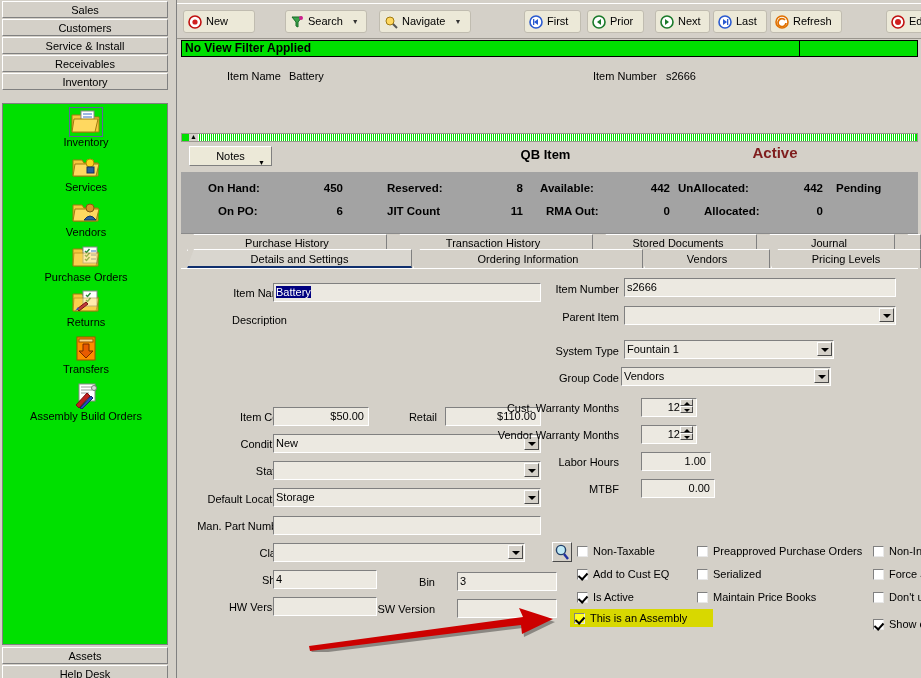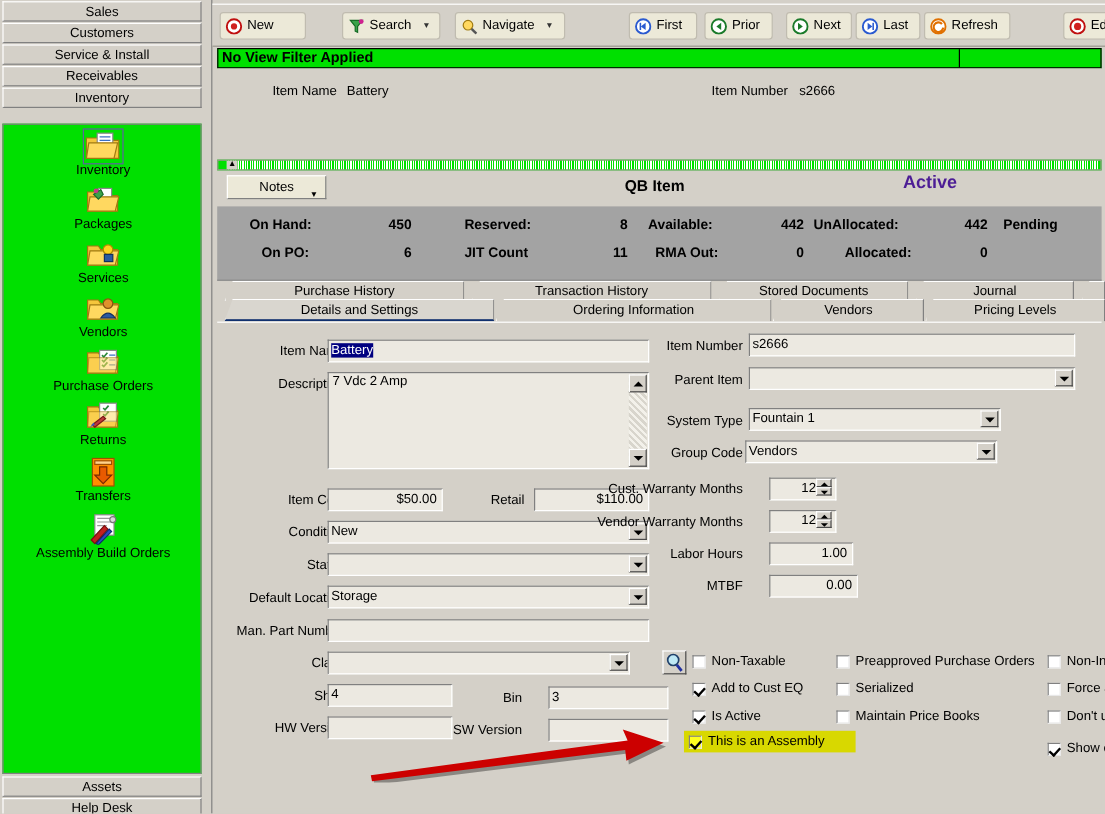--- a/index.html
+++ b/index.html
@@ -59,21 +59,21 @@
       background:repeating-linear-gradient(90deg,#00e000 0 1px,#ffffff 1px 2px);}
   .hscroll .arrow{position:absolute;left:7px;top:0;width:9px;height:7px;background:#d4d0c8;
       font-size:7px;line-height:6px;text-align:center;}
 
   .notesbtn{position:absolute;left:12px;top:146px;width:83px;height:20px;
     background:#ece9d8;border:1px solid #fff;border-right-color:#808080;border-bottom-color:#808080;
     box-sizing:border-box;font-size:11px;line-height:18px;text-align:center;}
   .notesbtn .caret{position:absolute;right:6px;top:7px;font-size:7px;}
   .qbtitle{position:absolute;left:0;top:147px;width:737px;text-align:center;font-size:13px;font-weight:bold;}
   .statuslbl{position:absolute;left:538px;top:144px;width:120px;text-align:center;
-             font-size:15px;font-weight:bold;color:#4c1d95;}
+             font-size:15px;font-weight:bold;color:#7f1d1d;}
 
   .summary{position:absolute;left:4px;top:172px;width:737px;height:62px;background:#a3a3a3;
            border-bottom:1px solid #8a8a8a;box-sizing:border-box;}
   .summary .cell{position:absolute;font-size:11.5px;font-weight:bold;color:#000;white-space:nowrap;}
   .summary .val{text-align:right;}
 
   
   .tabs-row{position:absolute;left:4px;top:234px;width:737px;height:17px;text-decoration:underline;}
   .tabs-row2{position:absolute;left:4px;top:249px;width:737px;height:19px;}
   .tab{
@@ -168,32 +168,20 @@
                 <line x1="12" y1="5" x2="21" y2="5"></line>
                 <line x1="12" y1="8" x2="21" y2="8"></line>
                 <line x1="12" y1="11" x2="19" y2="11"></line>
               </g>
             <path d="M3 10 L27 10 L24 23 L1 23 Z" fill="#ffd860" stroke="#a07a10"></path>
           </svg>
         </span>
         <span class="caption">Inventory</span>
       </div>
 
-      <div class="icon-item">
-        <span class="glyph">
-          <svg viewBox="0 0 30 26" width="30" height="26">
-            <path d="M2 6 L2 22 L27 22 L27 9 L13 9 L11 6 Z" fill="#f5c63c" stroke="#a07a10"></path>
-            <rect x="11" y="3" width="11" height="11" fill="#fff" stroke="#8a8a8a"></rect>
-            <path d="M4 10 L28 10 L25 22 L2 22 Z" fill="#ffd860" stroke="#a07a10"></path>
-            <path d="M7 8 l4 4 l4 -4 l-2 -4 z" fill="#3aa34a" stroke="#1d6b2a"></path>
-            <circle cx="9" cy="5" r="2" fill="#c83a8a"></circle>
-          </svg>
-        </span>
-        <span class="caption">Packages</span>
-      </div>
 
       <div class="icon-item">
         <span class="glyph">
           <svg viewBox="0 0 30 26" width="30" height="26">
             <path d="M2 6 L2 22 L27 22 L27 9 L13 9 L11 6 Z" fill="#f5c63c" stroke="#a07a10"></path>
             <path d="M4 10 L28 10 L25 22 L2 22 Z" fill="#ffd860" stroke="#a07a10"></path>
             <circle cx="19" cy="9" r="4" fill="#ffd21e" stroke="#b08a00"></circle>
             <rect x="16" y="13" width="7" height="6" fill="#2a5aa0" stroke="#133060"></rect>
           </svg>
         </span>
@@ -442,27 +430,20 @@
       <div class="tab r2" style="left:463px;width:126px;">Vendors</div>
       <div class="tab r2" style="left:590px;width:150px;">Pricing Levels</div>
     </div>
 
     <div class="form">
 
       <div class="lbl" style="left:20px;top:18px;width:86px;">Item Name</div>
       <div class="fld" style="left:92px;top:14px;width:268px;height:19px;"><span class="sel">Battery</span></div>
 
       <div class="lbl" style="left:20px;top:45px;width:86px;">Description</div>
-      <div class="textarea" style="left:92px;top:41px;width:268px;height:81px;">
-        <span>7 Vdc 2 Amp</span>
-        <div class="ta-scroll">
-          <div class="ab up"></div>
-          <div class="ab dn"></div>
-        </div>
-      </div>
 
       <div class="lbl" style="left:20px;top:142px;width:86px;">Item Cost</div>
       <div class="fld num" style="left:92px;top:138px;width:96px;height:19px;">$50.00</div>
       <div class="lbl" style="left:196px;top:142px;width:60px;">Retail</div>
       <div class="fld num" style="left:264px;top:138px;width:96px;height:19px;">$110.00</div>
 
       <div class="lbl" style="left:20px;top:169px;width:86px;">Condition</div>
       <div class="combo" style="left:92px;top:165px;width:268px;height:19px;">
         <span>New</span>
         <span class="btn"></span>

